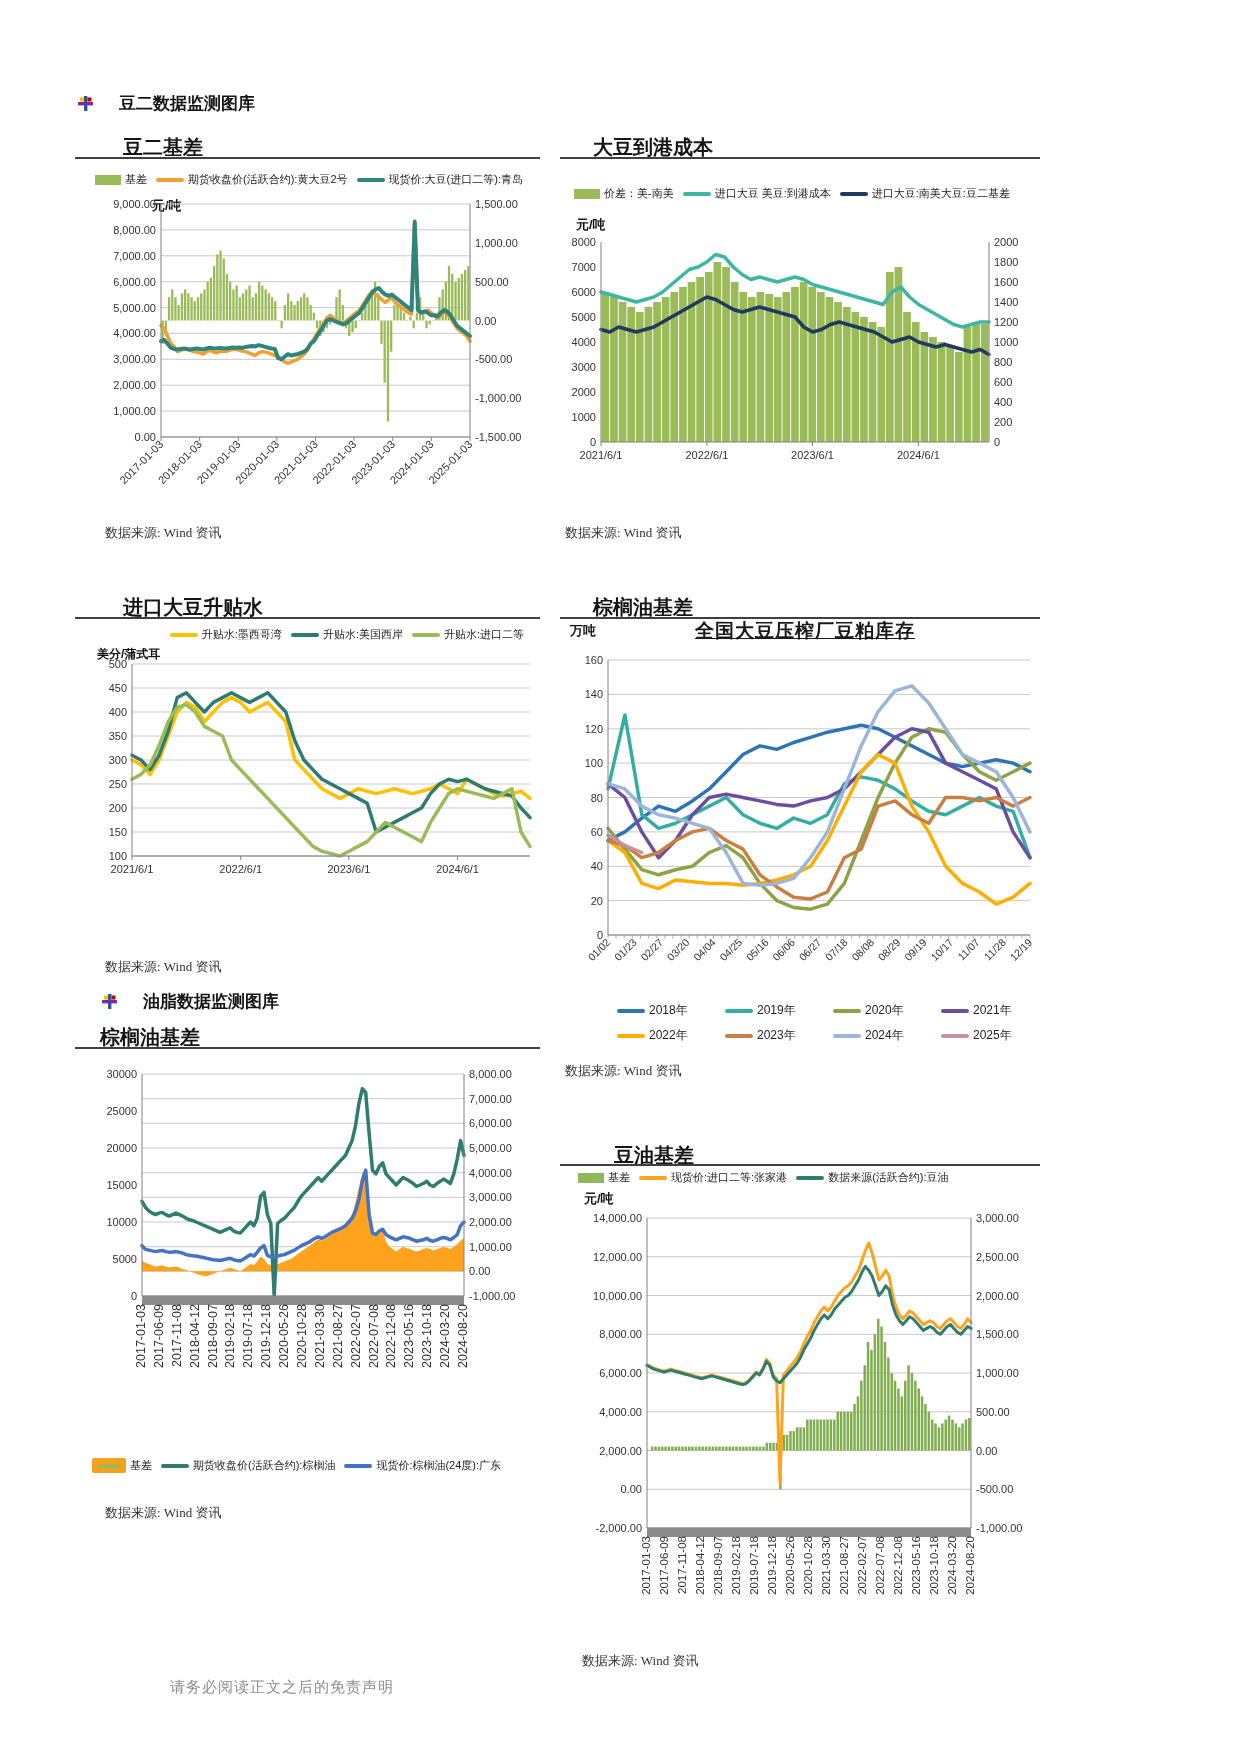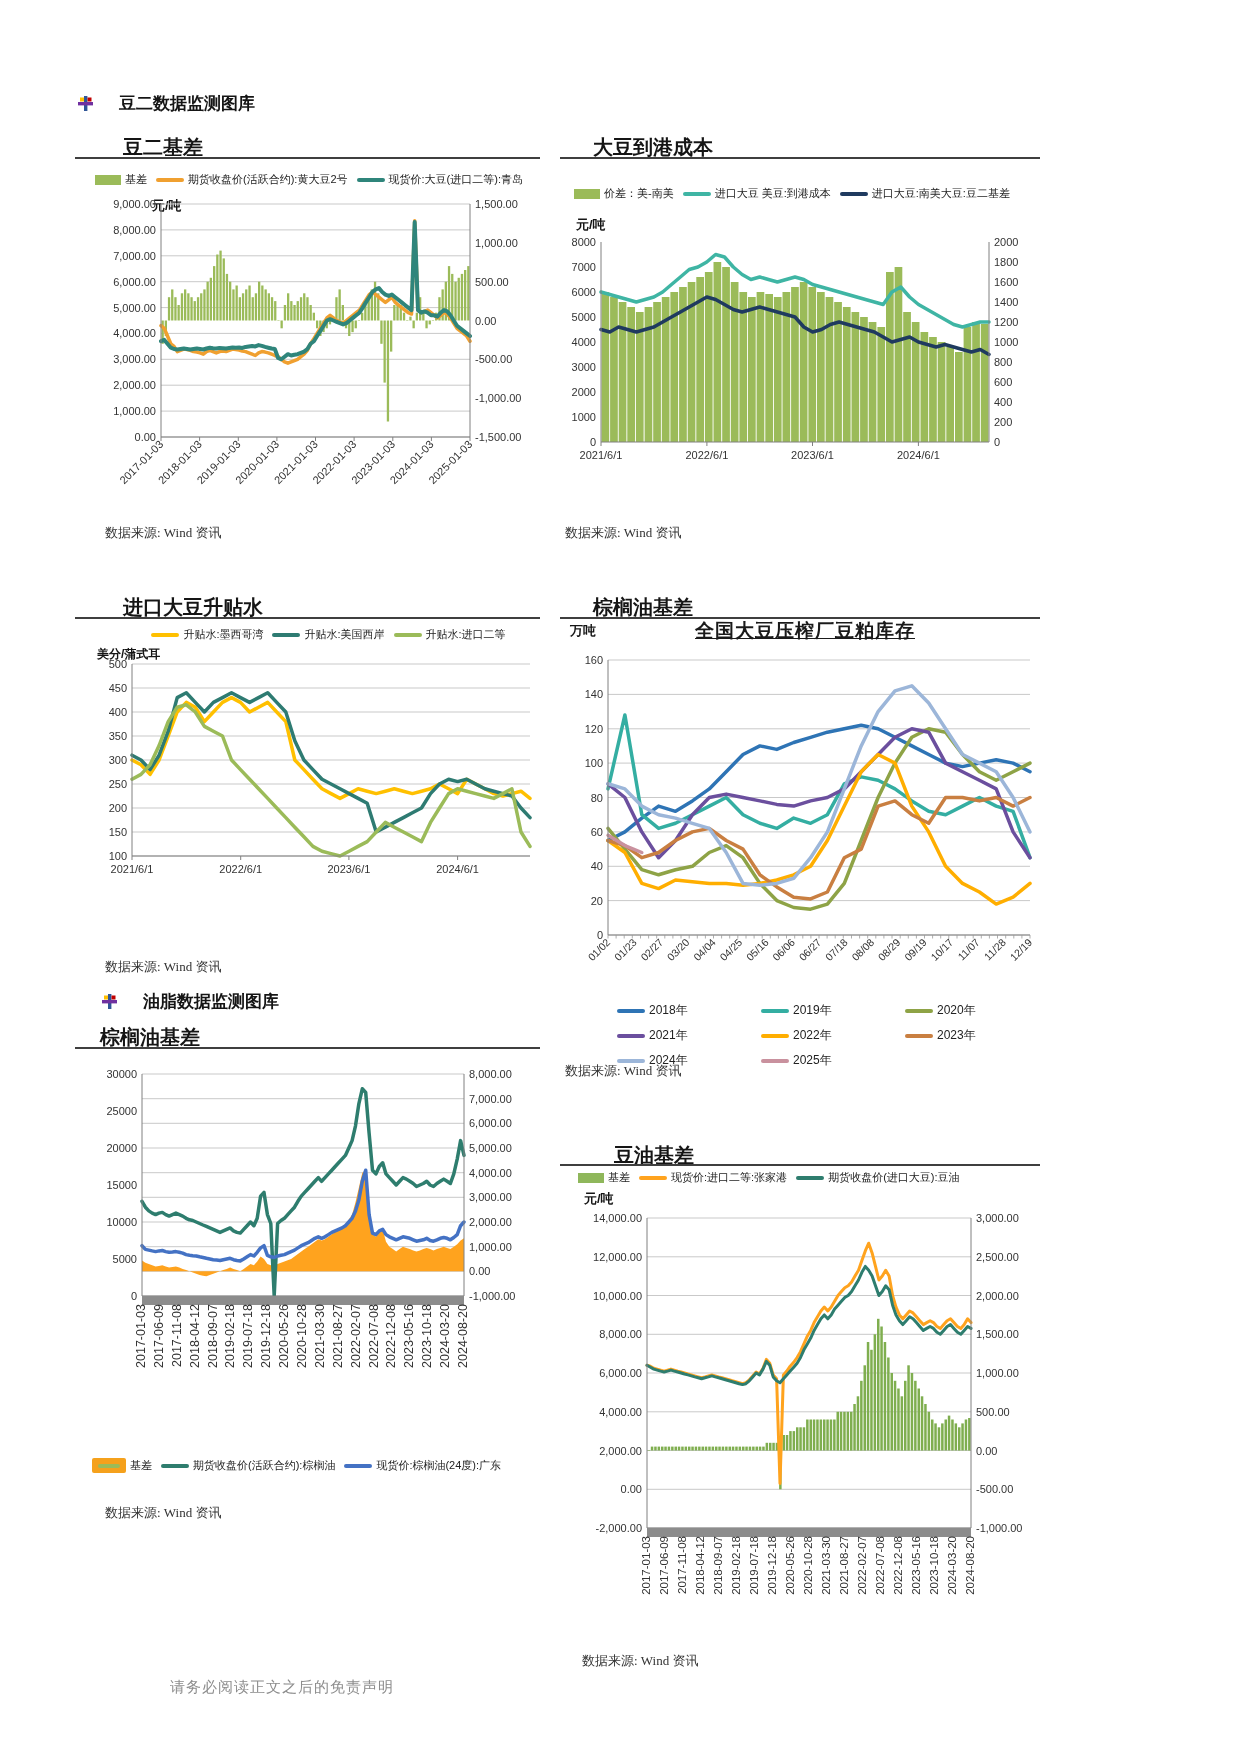--- a/index.html
+++ b/index.html
@@ -13,22 +13,22 @@
 .footer{font-family:"Liberation Serif",serif;font-size:15px;color:#8c8c8c;letter-spacing:1px}
 .section-head{display:flex;align-items:center;font-size:17px;font-weight:bold;color:#151515}
 .section-head .gap{width:26px}
 .legend{position:absolute;display:flex;align-items:center;font-size:11px;color:#222;white-space:nowrap;overflow:hidden}
 .legend-item{display:inline-flex;align-items:center;margin-right:9px}
 .swatch{display:inline-block;margin-right:4px;flex:none}
 .swatch.bar{width:26px;height:10px}
 .swatch.line{width:28px;height:4px;border-radius:2px}
 .swatch.hl{width:34px;height:15px;display:inline-flex;align-items:center;justify-content:center;border-radius:2px}
 .swatch.hl .inner{display:inline-block;width:22px;height:4px;border-radius:2px}
-.legend.spread{justify-content:center}
-.legend.grid4{display:grid;grid-template-columns:repeat(3,1fr);gap:8px 12px;font-size:12px}
+.legend.spread{justify-content:flex-end}
+.legend.grid4{display:grid;grid-template-columns:repeat(4,1fr);gap:8px 12px;font-size:12px}
 .legend.grid4 .legend-item{margin-right:0}
 .logo{display:flex;align-items:flex-start}
 .logo-text{font-size:56px;font-weight:bold;line-height:.85;letter-spacing:-3px}
 .logo-zr{color:#acacac}
 .logo-f{color:#1f4e79}
 .brand{margin-left:10px;margin-top:8px}
 .brand-cn{font-size:25px;font-weight:bold;color:#8a8a8a;letter-spacing:3px}
 .brand-en{font-size:9.5px;color:#9a9a9a;letter-spacing:1.7px;margin-top:3px}
 .inner-title{font-family:"Liberation Serif",serif;font-size:19px;font-weight:bold;text-decoration:underline;letter-spacing:1px;text-align:center;color:#1a1a1a}
 .chart-svg{position:absolute}
@@ -600,21 +600,21 @@
       <span class="legend-item">
         <span class="swatch bar" style="background: rgb(143, 183, 91);"></span>
         <span>基差</span>
       </span>
       <span class="legend-item">
         <span class="swatch line" style="background: rgb(255, 163, 30);"></span>
         <span>现货价:进口二等:张家港</span>
       </span>
       <span class="legend-item">
         <span class="swatch line" style="background: rgb(46, 125, 110);"></span>
-        <span>期货收盘价(进口大豆):豆油</span>
+        <span>数据来源(活跃合约):豆油</span>
       </span>
     </div>
   <div class="abs unit" style="left:584px;top:1190px">元/吨</div>
   <div class="chart-svg" style="left:575px;top:1206px"><svg width="462" height="450" viewBox="0 0 462 450">
         <line x1="72" x2="396" y1="12" y2="12" stroke="#C9C9C9" stroke-width="1"></line>
         <line x1="72" x2="396" y1="50.8" y2="50.8" stroke="#C9C9C9" stroke-width="1"></line>
         <line x1="72" x2="396" y1="89.5" y2="89.5" stroke="#C9C9C9" stroke-width="1"></line>
         <line x1="72" x2="396" y1="128.3" y2="128.3" stroke="#C9C9C9" stroke-width="1"></line>
         <line x1="72" x2="396" y1="167" y2="167" stroke="#C9C9C9" stroke-width="1"></line>
         <line x1="72" x2="396" y1="205.8" y2="205.8" stroke="#C9C9C9" stroke-width="1"></line>

